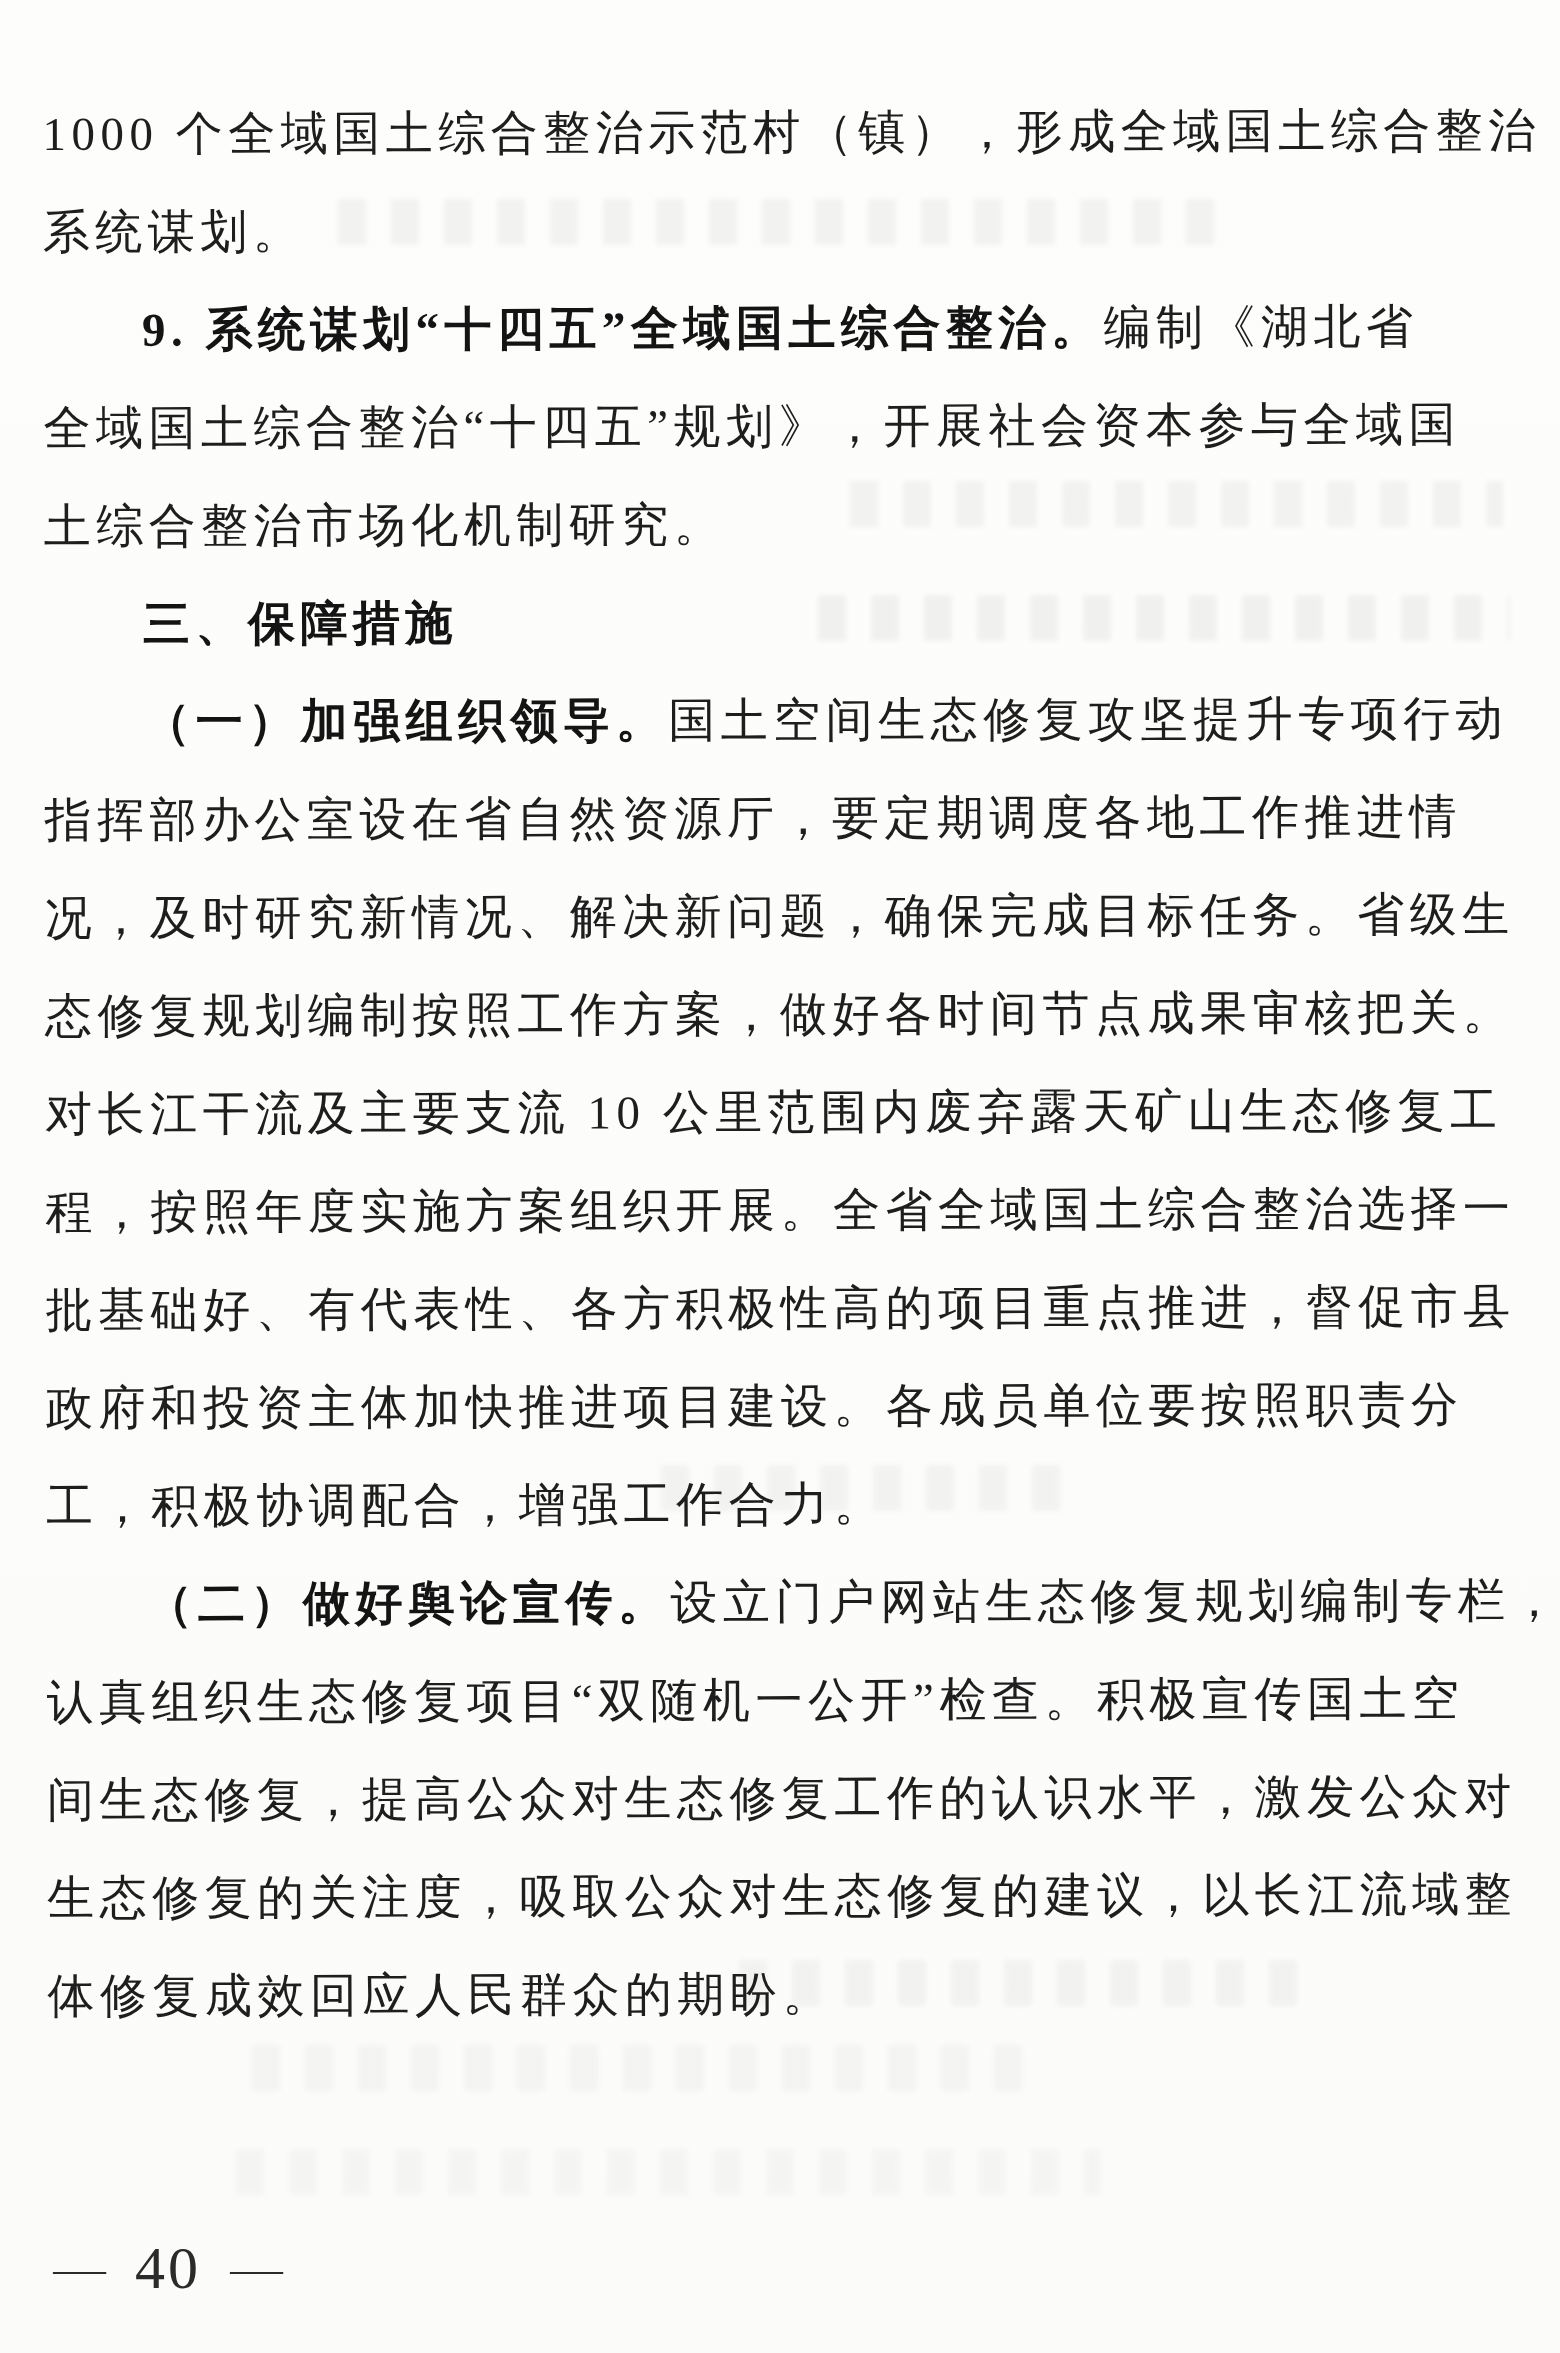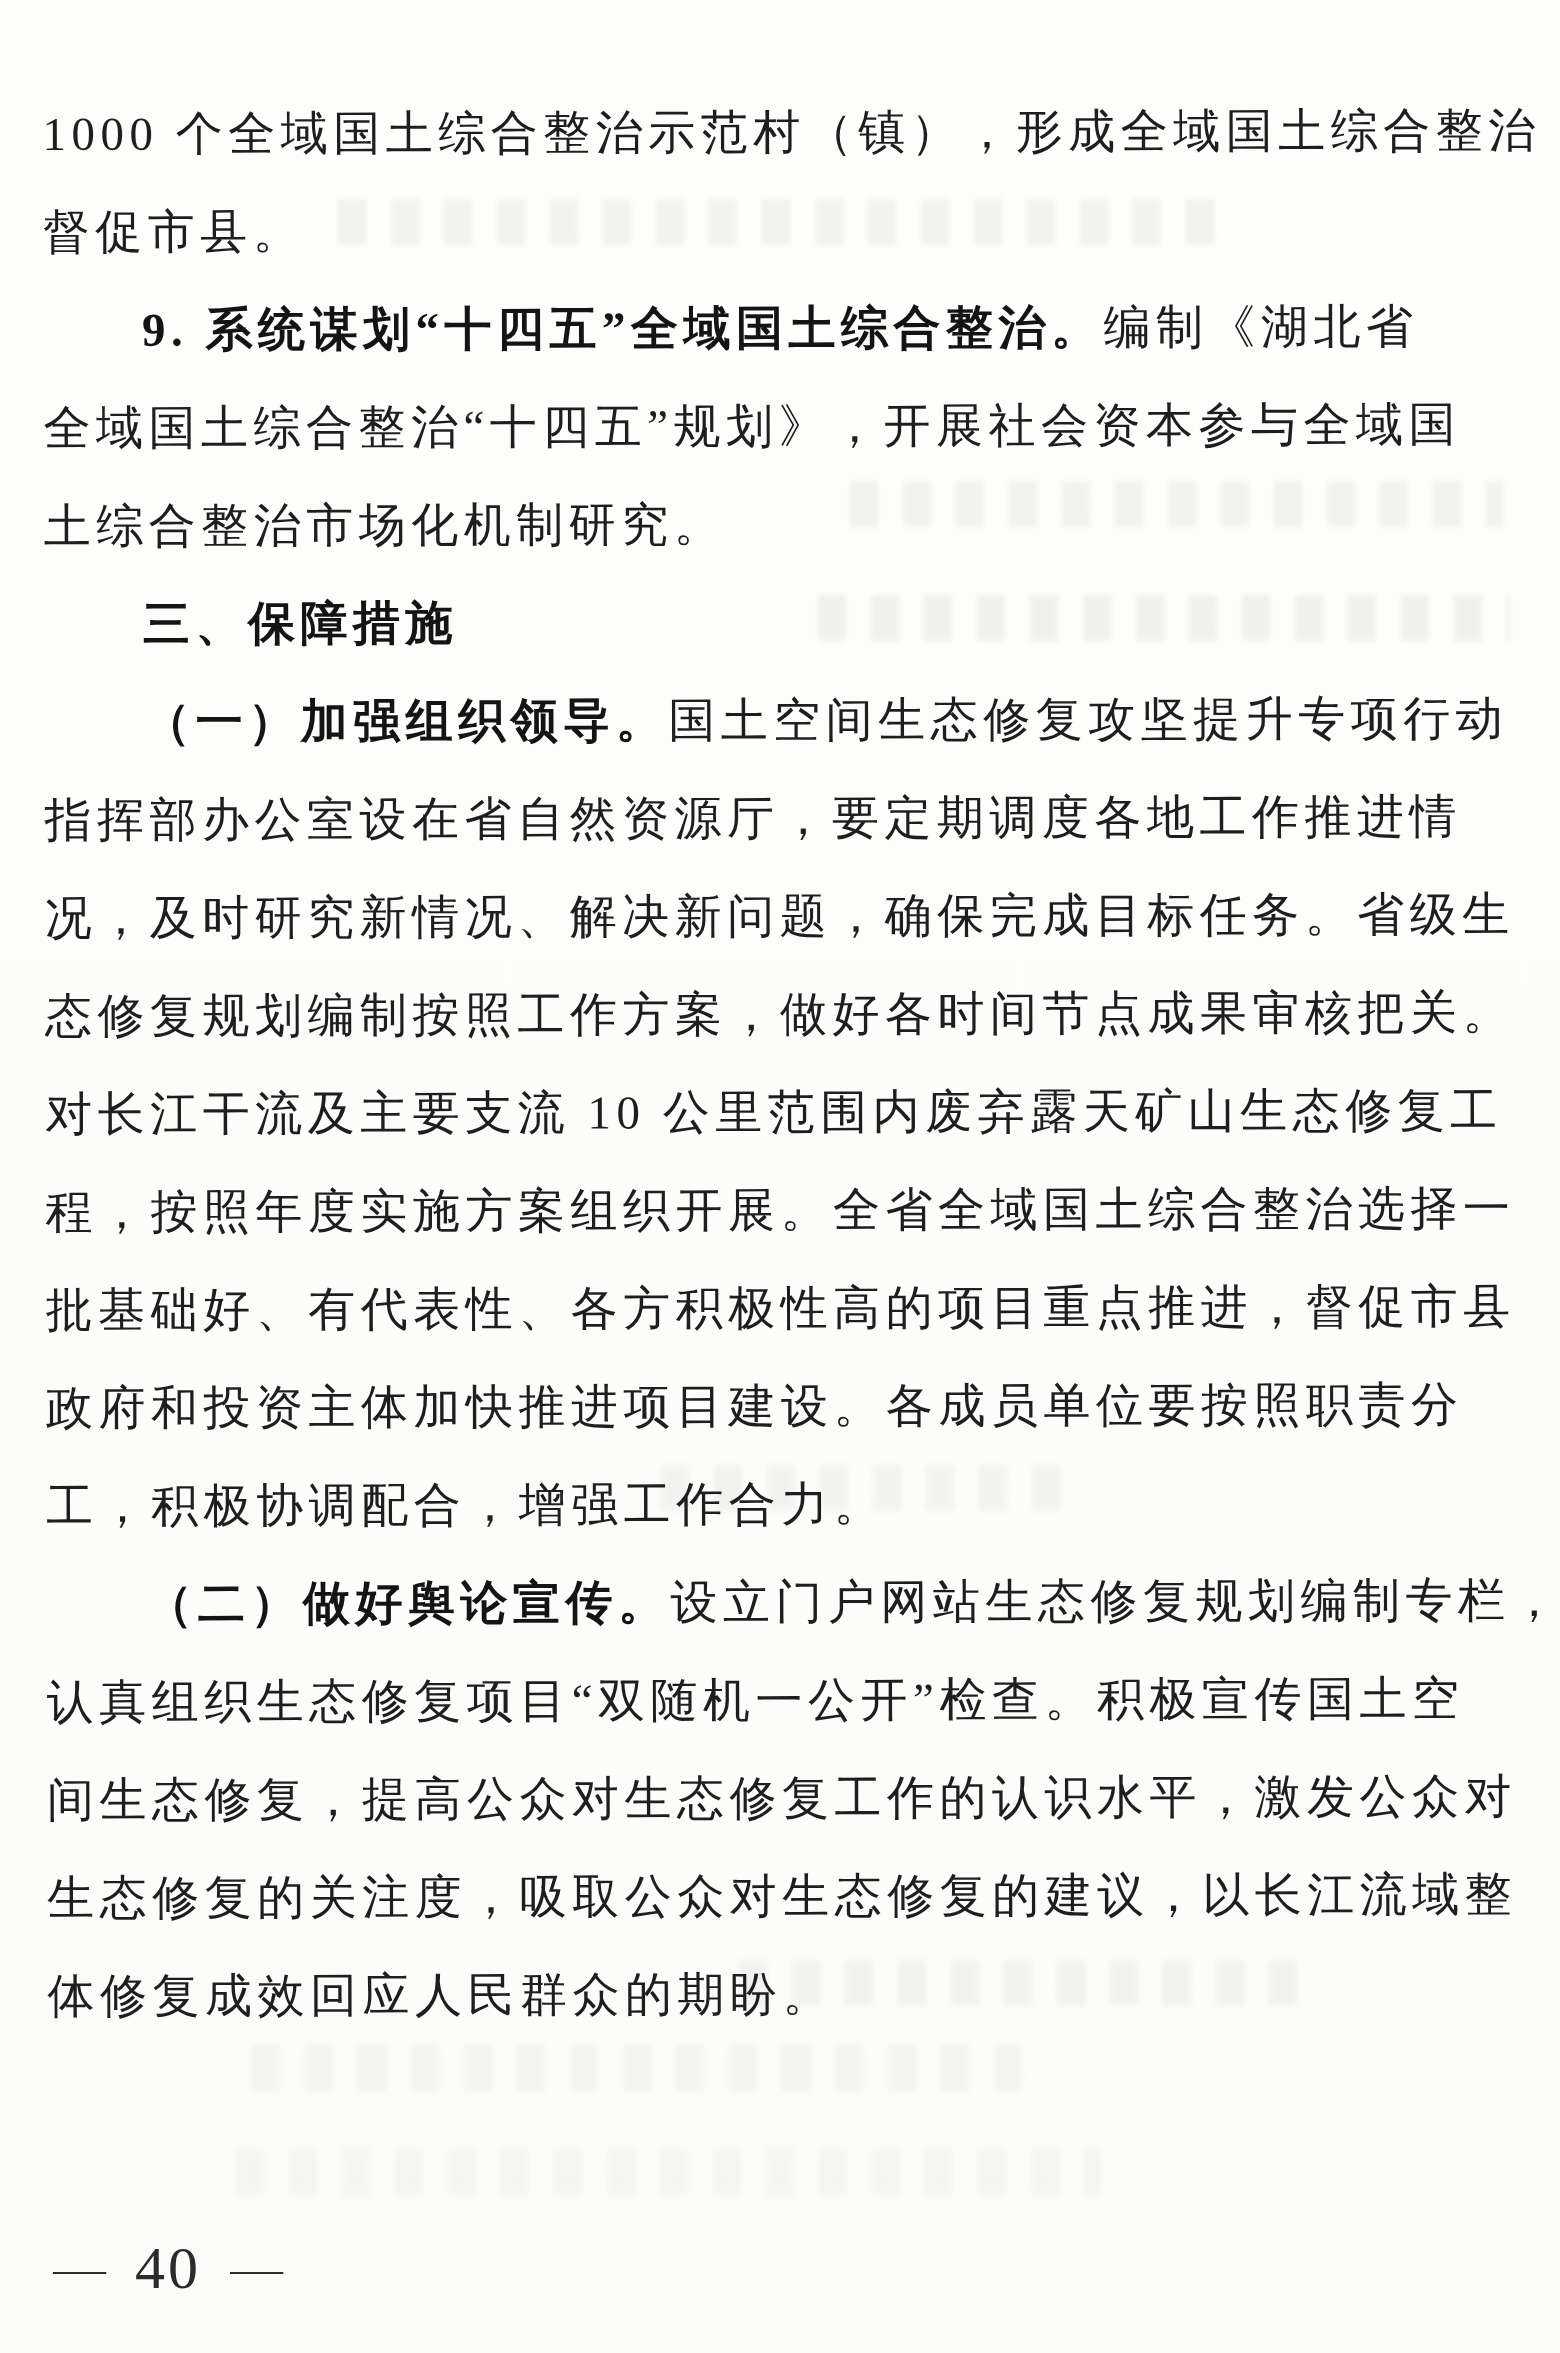--- a/index.html
+++ b/index.html
@@ -75,21 +75,21 @@
   <div class="smudge s1"></div>
   <div class="smudge s2"></div>
   <div class="smudge s3"></div>
   <div class="smudge s4"></div>
   <div class="smudge s5"></div>
   <div class="smudge s6"></div>
   <div class="smudge s7"></div>
 
   <div class="doc">
     <div class="line"><span>1000 个全域国土综合整治示范村（镇），形成全域国土综合整治</span></div>
-    <div class="line"><span>督促市县。</span></div>
+    <div class="line"><span>系统谋划。</span></div>
     <div class="line indent"><span class="b">9. 系统谋划“十四五”全域国土综合整治。</span><span>编制《湖北省</span></div>
     <div class="line"><span>全域国土综合整治“十四五”规划》，开展社会资本参与全域国</span></div>
     <div class="line"><span>土综合整治市场化机制研究。</span></div>
     <div class="line indent"><span class="b hei">三、保障措施</span></div>
     <div class="line indent"><span class="b">（一）加强组织领导。</span><span>国土空间生态修复攻坚提升专项行动</span></div>
     <div class="line"><span>指挥部办公室设在省自然资源厅，要定期调度各地工作推进情</span></div>
     <div class="line"><span>况，及时研究新情况、解决新问题，确保完成目标任务。省级生</span></div>
     <div class="line"><span>态修复规划编制按照工作方案，做好各时间节点成果审核把关。</span></div>
     <div class="line"><span>对长江干流及主要支流 10 公里范围内废弃露天矿山生态修复工</span></div>
     <div class="line"><span>程，按照年度实施方案组织开展。全省全域国土综合整治选择一</span></div>

